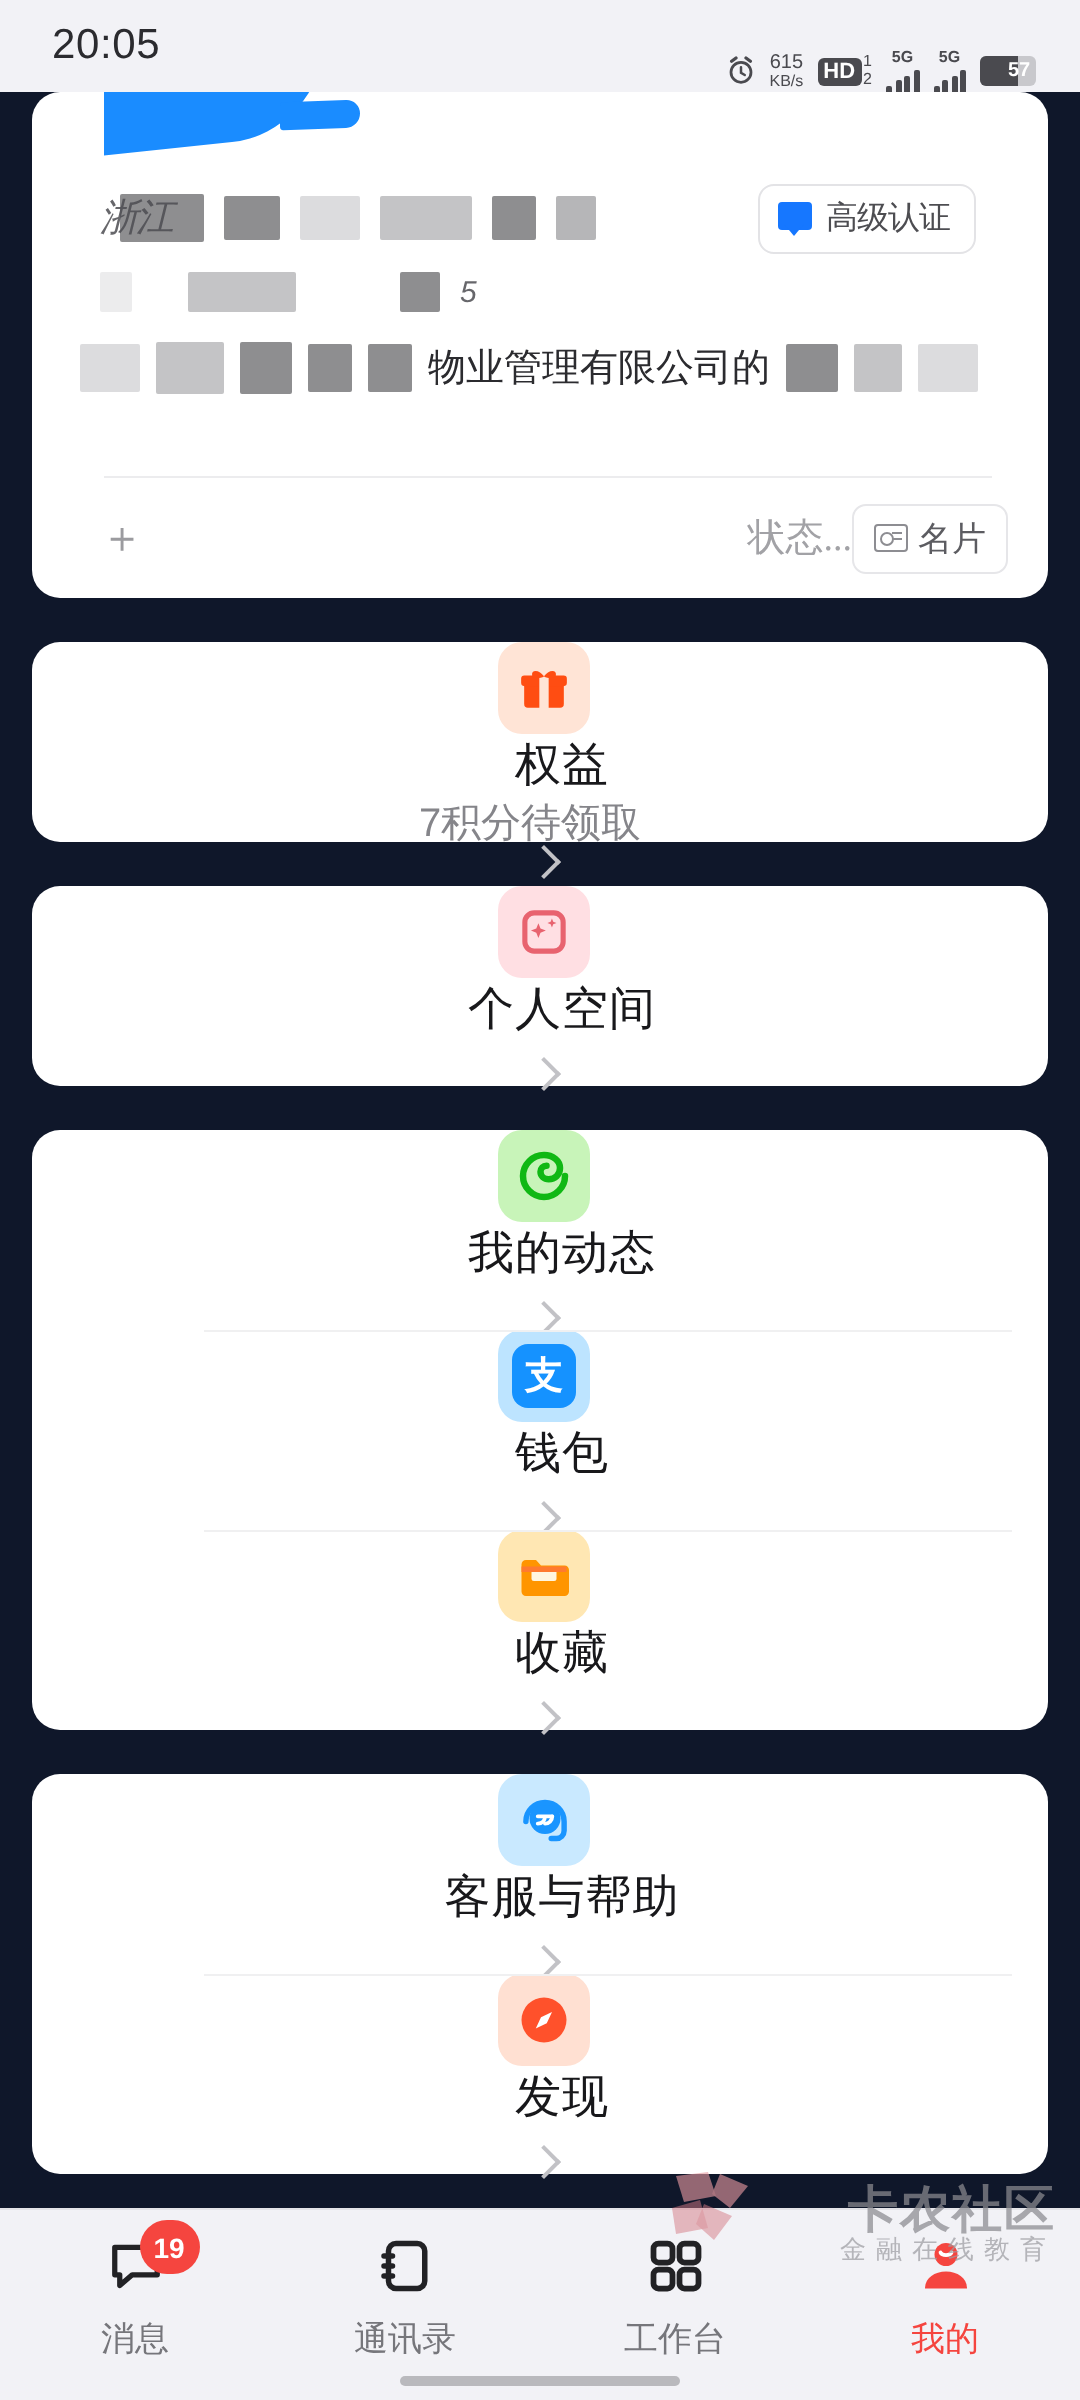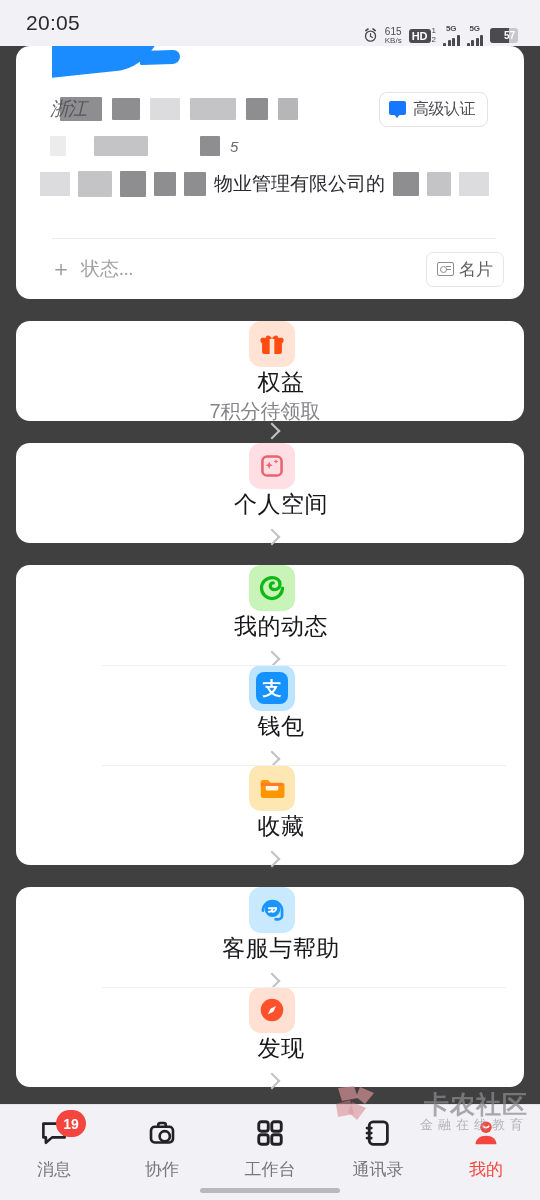--- a/index.html
+++ b/index.html
@@ -2,21 +2,21 @@
 <html><head>
 <meta charset="utf-8">
 <style>
   * { margin:0; padding:0; box-sizing:border-box; }
   html, body {
     width:540px; height:1200px;
     font-family:"Liberation Sans","DejaVu Sans",sans-serif;
     background:#f2f2f6;
     overflow:hidden;
   }
-  .screen { position:relative; width:540px; height:1200px; background:#404040; display:flex; flex-direction:column; }
+  .screen { position:relative; width:540px; height:1200px; background:#0f172a; display:flex; flex-direction:column;text-align:right; }
 
   
   .statusbar {
     height:46px; flex:0 0 46px;
     display:flex; align-items:center; justify-content:space-between;
     padding:0 22px 0 26px; background:#f2f2f6;
   }
   .sb-time { font-size:21px; color:#2b2b2f; letter-spacing:.3px; font-weight:400; }
   .sb-right { display:flex; align-items:center; gap:7px; color:#4a4a4f;margin-top:25px; }
   .sb-speed { display:flex; flex-direction:column; align-items:center; line-height:1; }
@@ -322,53 +322,43 @@
     <div class="tab">
       <span class="tab-ic">
         <svg width="32" height="30" viewBox="0 0 24 24">
           <path d="M3.5 4.5h17v11h-10l-5 4.3v-4.3h-2z" fill="none" stroke="#222225" stroke-width="2.1" stroke-linejoin="round"></path>
         </svg>
         <span class="badge">19</span>
       </span>
       <span class="tab-lb">消息</span>
     </div>
 
+
     <div class="tab">
       <span class="tab-ic">
-        <svg width="32" height="30" viewBox="0 0 24 24">
-          <rect x="3.2" y="7" width="17.6" height="12.6" rx="3" fill="none" stroke="#222225" stroke-width="2.1"></rect>
-          <path d="M9 7V5.4c0-.8.6-1.4 1.4-1.4h3.2c.8 0 1.4.6 1.4 1.4V7" fill="none" stroke="#222225" stroke-width="2.1"></path>
-          <circle cx="14.2" cy="14.6" r="4.1" fill="none" stroke="#222225" stroke-width="2.1"></circle>
+        <svg width="30" height="30" viewBox="0 0 24 24">
+          <rect x="5" y="3" width="14.5" height="18" rx="3" fill="none" stroke="#222225" stroke-width="2.2"></rect>
+          <path d="M3.2 8h3.4M3.2 12h3.4M3.2 16h3.4" stroke="#222225" stroke-width="2.2" stroke-linecap="round"></path>
         </svg>
       </span>
-      <span class="tab-lb">协作</span>
+      <span class="tab-lb">通讯录</span>
     </div>
 
     <div class="tab">
       <span class="tab-ic">
         <svg width="30" height="30" viewBox="0 0 24 24">
           <rect x="3" y="3" width="7.6" height="7.6" rx="2" fill="none" stroke="#222225" stroke-width="2.3"></rect>
           <rect x="13.4" y="3" width="7.6" height="7.6" rx="2" fill="none" stroke="#222225" stroke-width="2.3"></rect>
           <rect x="3" y="13.4" width="7.6" height="7.6" rx="2" fill="none" stroke="#222225" stroke-width="2.3"></rect>
           <rect x="13.4" y="13.4" width="7.6" height="7.6" rx="2" fill="none" stroke="#222225" stroke-width="2.3"></rect>
         </svg>
       </span>
       <span class="tab-lb">工作台</span>
     </div>
 
-    <div class="tab">
-      <span class="tab-ic">
-        <svg width="30" height="30" viewBox="0 0 24 24">
-          <rect x="5" y="3" width="14.5" height="18" rx="3" fill="none" stroke="#222225" stroke-width="2.2"></rect>
-          <path d="M3.2 8h3.4M3.2 12h3.4M3.2 16h3.4" stroke="#222225" stroke-width="2.2" stroke-linecap="round"></path>
-        </svg>
-      </span>
-      <span class="tab-lb">通讯录</span>
-    </div>
-
     <div class="tab active">
       <span class="tab-ic">
         <svg width="30" height="30" viewBox="0 0 24 24">
           <circle cx="12" cy="7.4" r="4.6" fill="#f5453f"></circle>
           <path d="M3.6 21c0-4.2 3.8-6.8 8.4-6.8s8.4 2.6 8.4 6.8z" fill="#f5453f"></path>
           <path d="M9.8 6.6c.6 1.4 3.8 1.4 4.4 0" stroke="#fff" stroke-width="1.5" fill="none" stroke-linecap="round"></path>
         </svg>
       </span>
       <span class="tab-lb">我的</span>
     </div>

